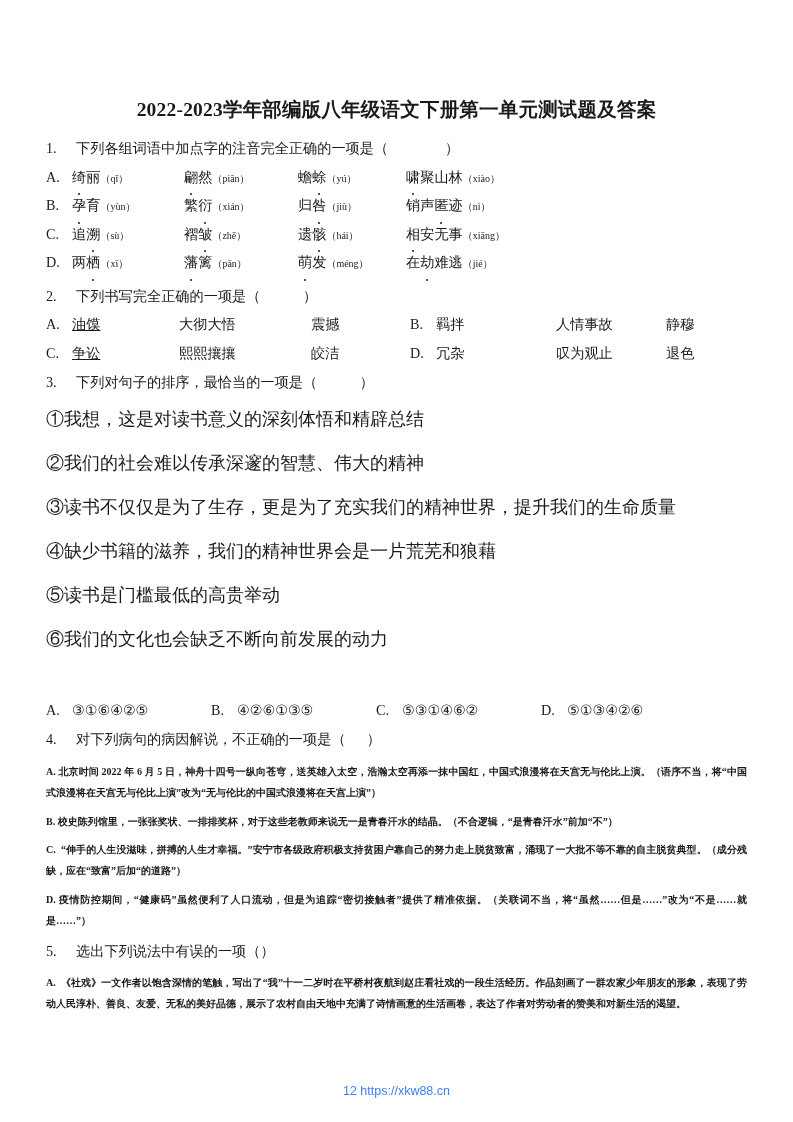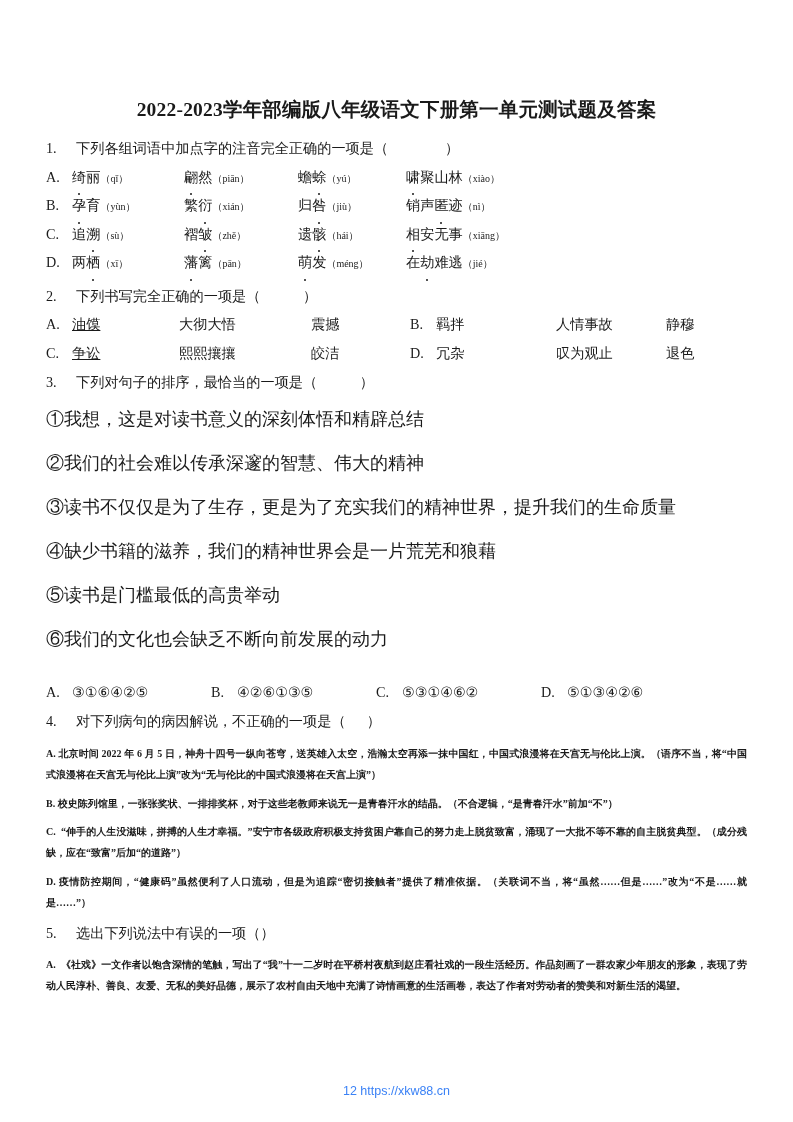--- a/index.html
+++ b/index.html
@@ -89,21 +89,21 @@
   .w-row .w5 { width: 110px; flex: none; }
   
   .num-item {
     font-size: 18px;
     line-height: 2.45;
   }
   .seq-row {
     font-size: 14.2px;
     line-height: 1.9;
     display: flex;
-    margin-top: 18px;
+    margin-top: 36px;
   }
   .seq-row .seq-cell { width: 165px; flex: none; }
   .seq-row .seq-cell .lbl { display: inline-block; width: 26px; }
   .para {
     font-size: 10px;
     line-height: 2.08;
     text-align: justify;
     text-justify: inter-ideograph;
     margin-top: 8px;
     font-weight: bold;

